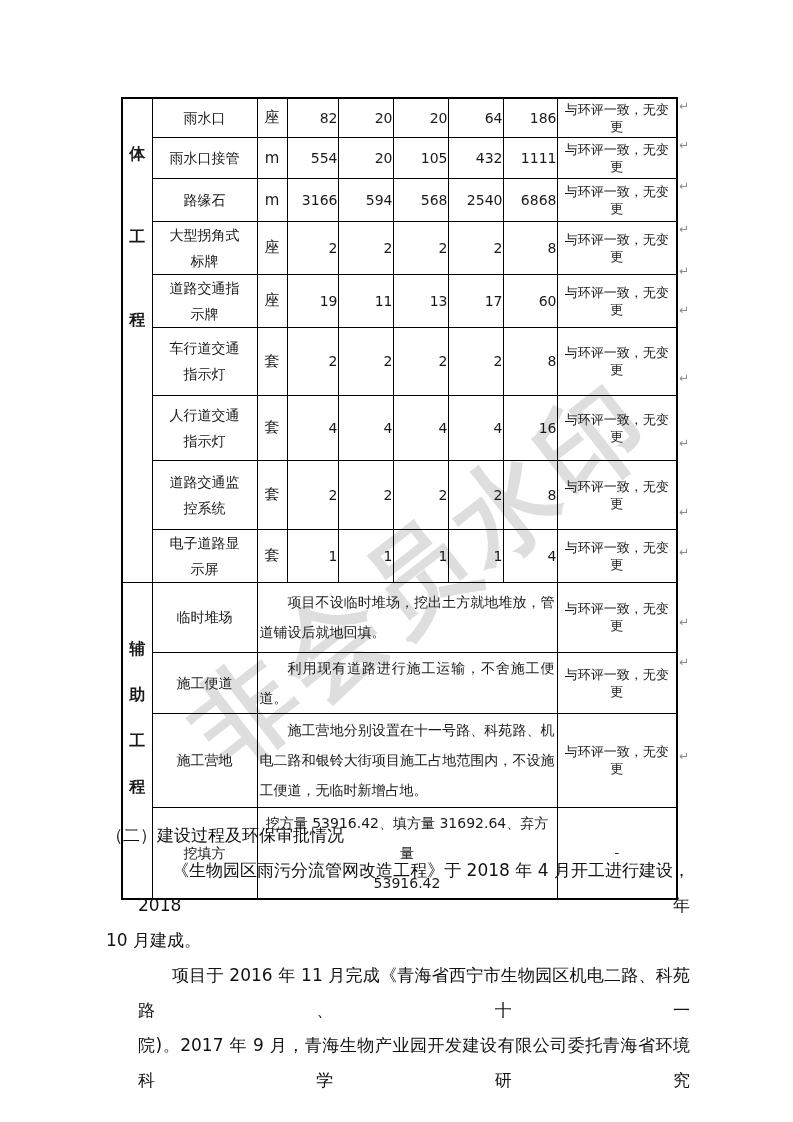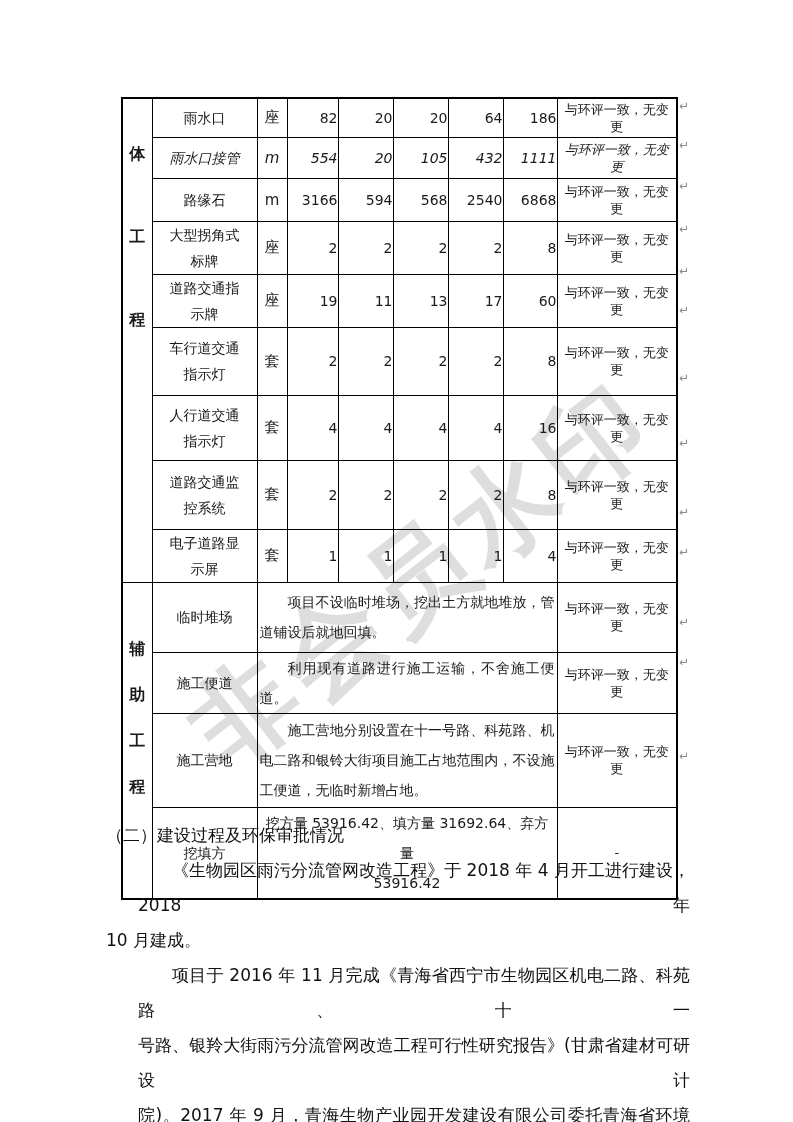--- a/index.html
+++ b/index.html
@@ -67,21 +67,21 @@
             </td>
             <td class="cname">雨水口</td>
             <td class="cunit">座</td>
             <td class="cval">82</td>
             <td class="cval">20</td>
             <td class="cval">20</td>
             <td class="cval">64</td>
             <td class="cval">186</td>
             <td class="cremark">与环评一致，无变更</td>
           </tr>
-          <tr style="height: 41px; font-style: italic;">
+          <tr style="height: 41px;">
             <td class="cname">雨水口接管</td>
             <td class="cunit">m</td>
             <td class="cval">554</td>
             <td class="cval">20</td>
             <td class="cval">105</td>
             <td class="cval">432</td>
             <td class="cval">1111</td>
             <td class="cremark">与环评一致，无变更</td>
           </tr>
           <tr style="height: 43px;">
@@ -211,17 +211,16 @@
       <span class="rmark" style="top: 656px;">↵</span>
       <span class="rmark" style="top: 750px;">↵</span>
     </div>
 
   <div id="bodytext">
     <div class="ln">（二）建设过程及环保审批情况</div>
     <div id="paras">
         <div class="ln just ind">《生物园区雨污分流管网改造工程》于 2018 年 4 月开工进行建设，2018 年</div>
         <div class="ln ">10 月建成。</div>
         <div class="ln just ind">项目于 2016 年 11 月完成《青海省西宁市生物园区机电二路、科苑路、十一</div>
-        <div class="ln just ">号路、银羚大街雨污分流管网改造工程可行性研究报告》(甘肃省建材可研设计</div>
         <div class="ln just ">院)。2017 年 9 月，青海生物产业园开发建设有限公司委托青海省环境科学研究</div>
       </div>
   </div>
 </div>
 
 </body></html>

